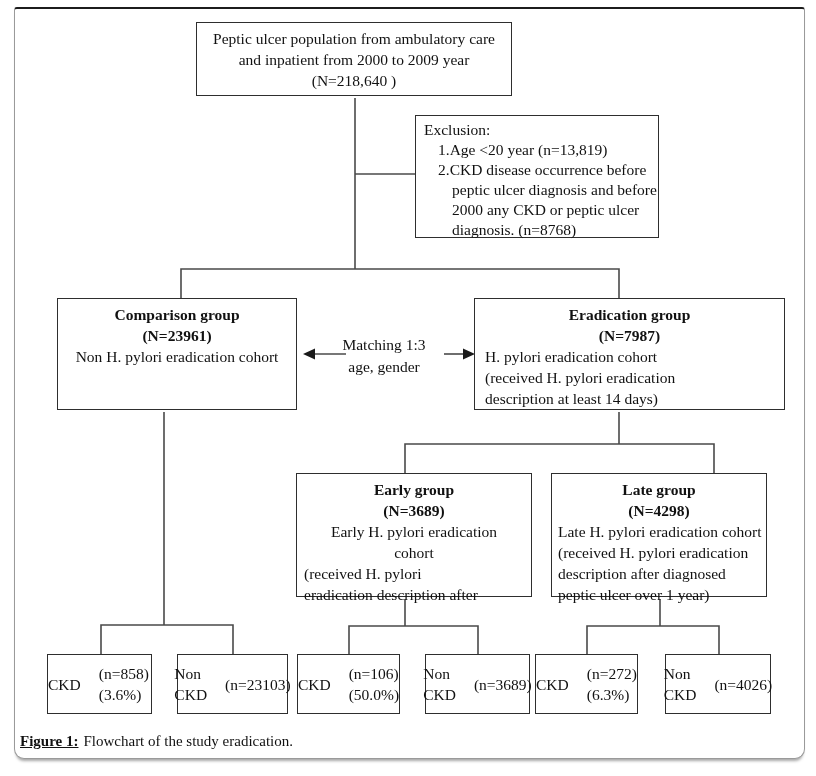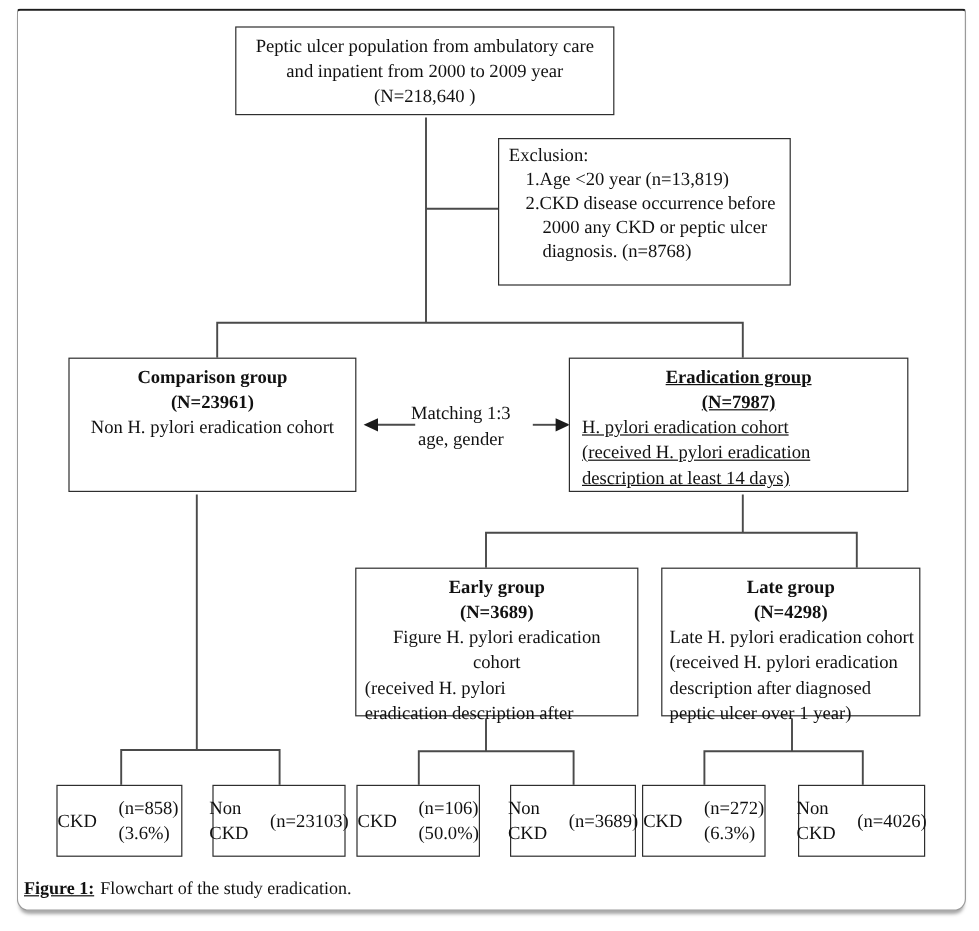--- a/index.html
+++ b/index.html
@@ -87,52 +87,53 @@
       <div>Peptic ulcer population from ambulatory care</div>
       <div>and inpatient from 2000 to 2009 year</div>
       <div>(N=218,640 )</div>
     </div>
   </div>
 
   <div class="node" id="box-exclusion" style="left:415px; top:115px; width:244px; height:123px;">
     <div class="excl-line0">Exclusion:</div>
     <div class="excl-ind1">1.Age &lt;20 year (n=13,819)</div>
     <div class="excl-ind1">2.CKD disease occurrence before</div>
+    <div class="excl-ind2">peptic ulcer diagnosis and before</div>
     <div class="excl-ind2">2000 any CKD or peptic ulcer</div>
     <div class="excl-ind2">diagnosis. (n=8768)</div>
   </div>
 
   <div class="node tc" id="box-comparison" style="left:57px; top:298px; width:240px; height:112px;">
     <div class="pad">
       <div class="bold">Comparison group</div>
       <div class="bold">(N=23961)</div>
       <div>Non H. pylori eradication cohort</div>
     </div>
   </div>
 
   <div id="matching-label">
     <div>Matching 1:3</div>
     <div>age, gender</div>
   </div>
 
-  <div class="node" id="box-eradication" style="left:474px; top:298px; width:283px; height:112px;text-decoration:underline;">
+  <div class="node" id="box-eradication" style="left:474px; top:298px; width:311px; height:112px;">
     <div class="pad">
       <div class="bold tc">Eradication group</div>
       <div class="bold tc">(N=7987)</div>
       <div class="lbody">H. pylori eradication cohort</div>
       <div class="lbody">(received H. pylori eradication</div>
       <div class="lbody">description at least 14 days)</div>
     </div>
   </div>
 
   <div class="node" id="box-early" style="left:296px; top:473px; width:236px; height:124px;">
     <div class="pad">
       <div class="bold tc">Early group</div>
       <div class="bold tc">(N=3689)</div>
-      <div class="tc">Figure H. pylori eradication</div>
+      <div class="tc">Early H. pylori eradication</div>
       <div class="tc">cohort</div>
       <div class="lbody" style="padding-left:7px;">(received H. pylori</div>
       <div class="lbody" style="padding-left:7px;">eradication description after</div>
     </div>
   </div>
 
   <div class="node" id="box-late" style="left:551px; top:473px; width:216px; height:124px;">
     <div class="pad">
       <div class="bold tc">Late group</div>
       <div class="bold tc">(N=4298)</div>

